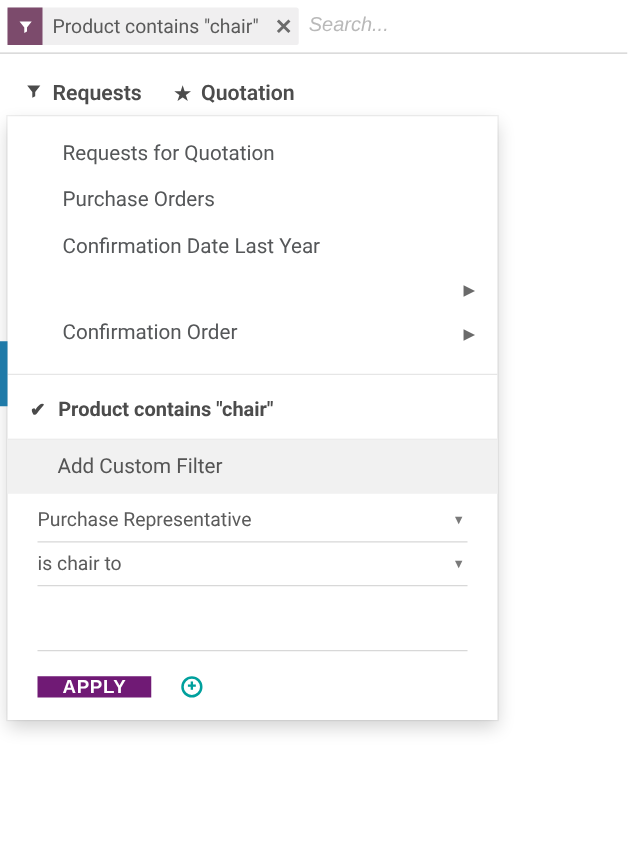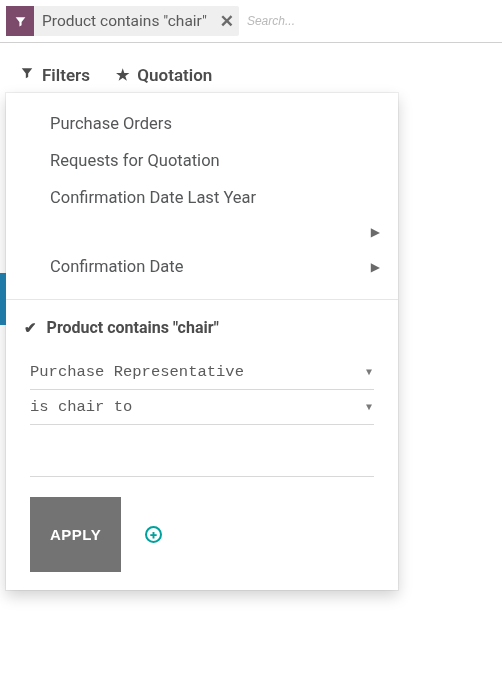--- a/index.html
+++ b/index.html
@@ -49,21 +49,21 @@
     align-items: center;
     justify-content: center;
     color: #6b6b6b;
     cursor: pointer;
     font-weight: bold;
     font-size: 17px;
   }
   .search-input {
     border: none;
     outline: none;
-    font-size: 12px;
+    font-size: 16px;
     color: #999;
     flex: 1;
     padding: 2px 0;
     font-style: italic;
   }
   .search-input::placeholder { color: #b9b9b9; font-style: italic; }
 
   
   .filter-row {
     display: flex;
@@ -151,21 +151,20 @@
     display: flex;
     align-items: center;
     justify-content: space-between;
     border: none;
     border-bottom: 1px solid #d8d8d8;
     padding: 8px 2px 8px 0;
     font-size: 15.5px;
     color: #5b5b5b;
     background: transparent;
     cursor: pointer;
-    font-family: Liberation Mono, monospace;
   }
   .select .tri {
     color: #7a7a7a;
     font-size: 10px;
   }
   .value-input {
     width: 100%;
     border: none;
     border-bottom: 1px solid #d8d8d8;
     padding: 10px 2px;
@@ -173,24 +172,24 @@
     margin-top: 14px;
     outline: none;
   }
   .actions {
     display: flex;
     align-items: center;
     gap: 24px;
     padding-top: 20px;
   }
   .btn-apply {
-    background: #737373;
+    background: #701a75;
     color: #fff;
     border: none;
-    padding: 29px 20px;
+    padding: 0 20px;
     font-size: 15px;
     font-weight: 700;
     letter-spacing: 0.5px;
     cursor: pointer;
   }
   .link-add {
     display: flex;
     align-items: center;
     gap: 4px;
     color: #00a09d;
@@ -228,58 +227,61 @@
   <input class="search-input" placeholder="Search..." style="">
 </div>
 
 <div class="filter-row">
   <div class="filter-toggle">
     <span class="glyph">
       <svg width="14" height="14" viewBox="0 0 24 24" fill="#4c4c4c">
           <path d="M3 4h18l-7 9v6l-4 2v-8L3 4z"></path>
         </svg>
     </span>
-    <span class="label">Filters</span>
+    <span class="label">Requests</span>
   </div>
   <div class="filter-toggle">
     <span class="glyph">★</span>
     <span class="label">Quotation</span>
   </div>
 </div>
 
 <div class="panel-wrap">
   <div class="active-bar"></div>
   <div class="panel">
 
     <div class="menu-section">
       <div class="menu-item">
+        <span>Requests for Quotation</span>
+      </div>
+      <div class="menu-item">
         <span>Purchase Orders</span>
       </div>
       <div class="menu-item">
-        <span>Requests for Quotation</span>
-      </div>
-      <div class="menu-item">
         <span>Confirmation Date Last Year</span>
       </div>
       <div class="menu-item">
         <span class="caret">▶</span>
       </div>
       <div class="menu-item">
-        <span>Confirmation Date</span>
+        <span>Confirmation Order</span>
         <span class="caret">▶</span>
       </div>
     </div>
 
     <div class="divider"></div>
 
     <div class="checked-item">
       <span class="check">✔</span>
       <span>Product contains "chair"</span>
     </div>
 
+    <div class="custom-header">
+      <span>Add Custom Filter</span>
+    </div>
 
     <div class="custom-body">
       <div class="select">
         <span>Purchase Representative</span>
         <span class="tri">▼</span>
       </div>
       <div class="select">
         <span>is chair to</span>
         <span class="tri">▼</span>
       </div>

